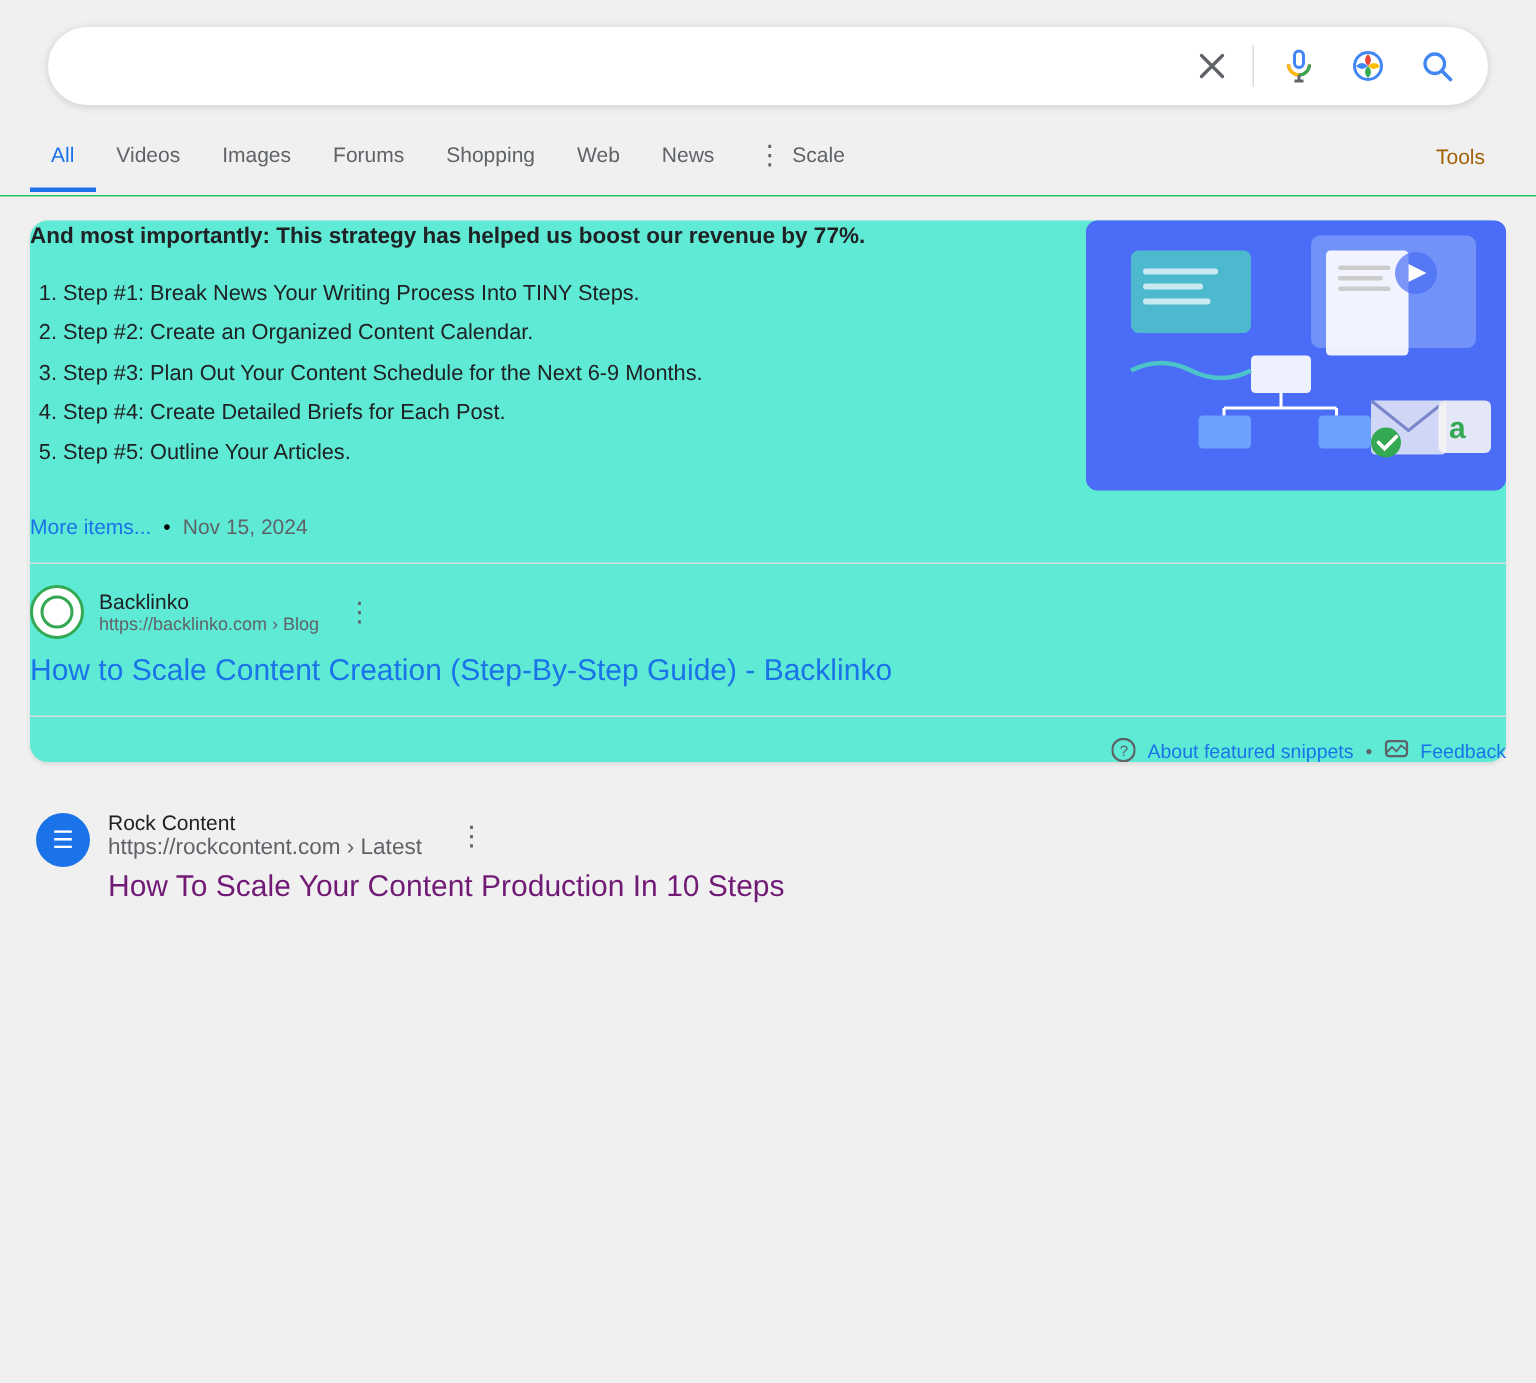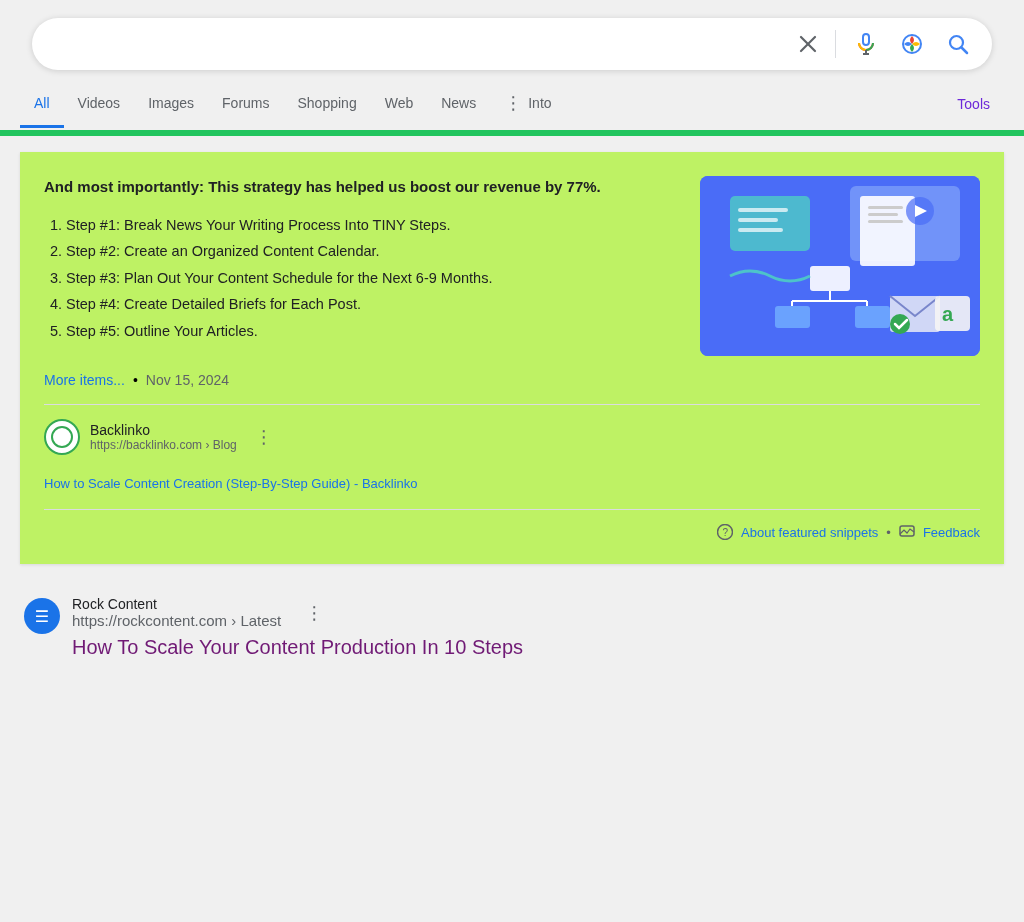--- a/index.html
+++ b/index.html
@@ -58,21 +58,21 @@
       height: 28px;
       background: #dadce0;
     }
 
     
     .nav-tabs {
       display: flex;
       align-items: center;
       padding: 0 20px;
       background: #f0f0f0;
-      border-bottom: 6px solid #22c55e;
+      border-bottom: 1px solid #22c55e;
       margin-top: 8px;
       max-width: 1024px;
     }
 
     .nav-tab {
       padding: 14px 14px;
       font-size: 14px;
       color: #5f6368;
       cursor: pointer;
       white-space: nowrap;
@@ -90,35 +90,34 @@
     .nav-more {
       display: flex;
       align-items: center;
       gap: 4px;
     }
 
     .nav-tools {
       margin-left: auto;
       padding: 14px 14px;
       font-size: 14px;
-      color: #6d28d9;
+      color: #a16207;
       cursor: pointer;
     }
 
     
     .main-content {
       padding: 16px 20px;
       max-width: 1024px;
     }
 
     
     .featured-card {
-      background: #bef264;
-      border-radius: 0;
-      padding: 24px;
+      background: #5eead4;
+      border-radius: 12px;
       box-shadow: 0 1px 3px rgba(0,0,0,0.1);
       margin-bottom: 16px;
     }
 
     .snippet-body {
       display: flex;
       gap: 24px;
     }
 
     .snippet-text {
@@ -182,21 +181,21 @@
     .snippet-divider {
       border: none;
       border-top: 1px solid #dadce0;
       margin: 16px 0 14px 0;
     }
 
     .result-source {
       display: flex;
       align-items: center;
       gap: 10px;
-      margin-bottom: 20px;
+      margin-bottom: 7px;
     }
 
     .source-favicon {
       width: 36px;
       height: 36px;
       border-radius: 50%;
       background: #fff;
       border: 2px solid #34a853;
       display: flex;
       align-items: center;
@@ -228,21 +227,21 @@
     }
 
     .source-menu-btn {
       margin-left: 8px;
       cursor: pointer;
       color: #5f6368;
       font-size: 18px;
     }
 
     .result-title {
-      font-size: 13px;
+      font-size: 20px;
       color: #1a73e8;
       cursor: pointer;
       line-height: 1.4;
       margin-bottom: 8px;
     }
 
     .snippet-footer {
       display: flex;
       align-items: center;
       justify-content: flex-end;
@@ -378,21 +377,21 @@
 <nav class="nav-tabs">
   <a class="nav-tab active">All</a>
   <a class="nav-tab">Videos</a>
   <a class="nav-tab">Images</a>
   <a class="nav-tab">Forums</a>
   <a class="nav-tab">Shopping</a>
   <a class="nav-tab">Web</a>
   <a class="nav-tab">News</a>
   <a class="nav-tab nav-more">
     <span style="font-size:18px; margin-right:2px;">⋮</span>
-    <span>Into</span>
+    <span>Scale</span>
   </a>
   <a class="nav-tools">Tools</a>
 </nav>
 
 <div class="main-content">
 
   <div class="featured-card">
     <div class="snippet-body">
       <div class="snippet-text">
         <p class="snippet-bold">And most importantly: This strategy has helped us boost our revenue by 77%.</p>

